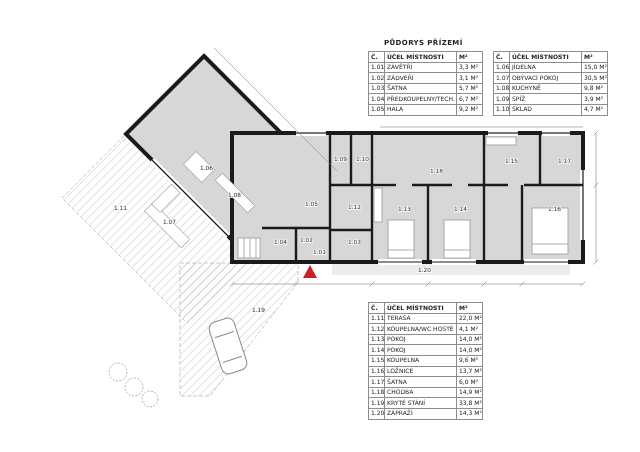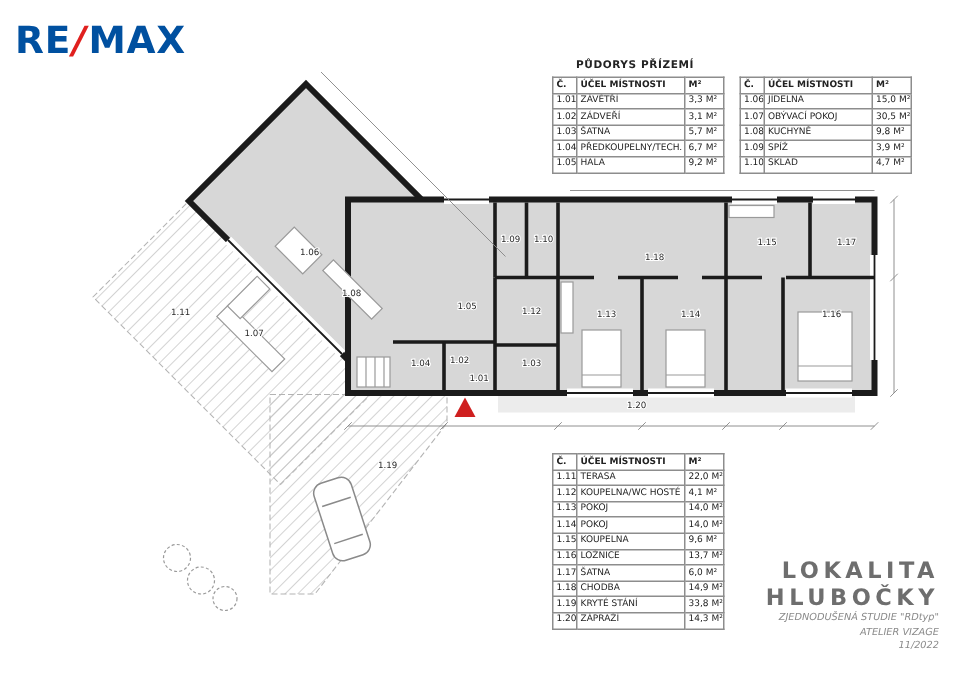--- a/index.html
+++ b/index.html
@@ -173,23 +173,20 @@
         <text x="454" y="211" class="plan-label">1.14</text>
         <text x="505" y="163" class="plan-label">1.15</text>
         <text x="548" y="211" class="plan-label">1.16</text>
         <text x="558" y="163" class="plan-label">1.17</text>
         <text x="430" y="173" class="plan-label">1.18</text>
         <text x="252" y="312" class="plan-label">1.19</text>
         <text x="418" y="272" class="plan-label">1.20</text>
       </g>
   </svg>
 
-  <div class="logo">
-    <span class="re">RE</span><span class="slash">/</span><span class="max">MAX</span>
-  </div>
 
   <div class="plan-title">PŮDORYS PŘÍZEMÍ</div>
 
   <div class="tables-row">
     <table class="legend">
       <colgroup>
           <col class="col-code">
           <col class="col-purpose">
           <col class="col-area">
         </colgroup>
@@ -331,21 +328,14 @@
           <td>33,8 M²</td>
         </tr>
         <tr>
           <td>1.20</td>
           <td>ZÁPRAŽÍ</td>
           <td>14,3 M²</td>
         </tr>
       </tbody>
   </table>
 
-  <div class="footer">
-    <div class="loc">LOKALITA</div>
-    <div class="loc">HLUBOČKY</div>
-    <div class="credit">ZJEDNODUŠENÁ STUDIE "RDtyp"</div>
-    <div class="credit">ATELIER VIZAGE</div>
-    <div class="credit">11/2022</div>
-  </div>
 
 </div>
 
 </body></html>

